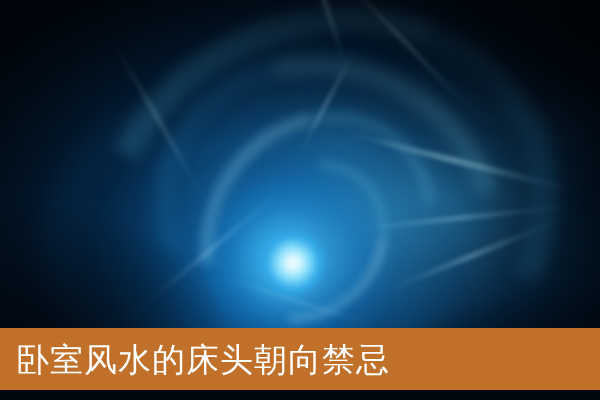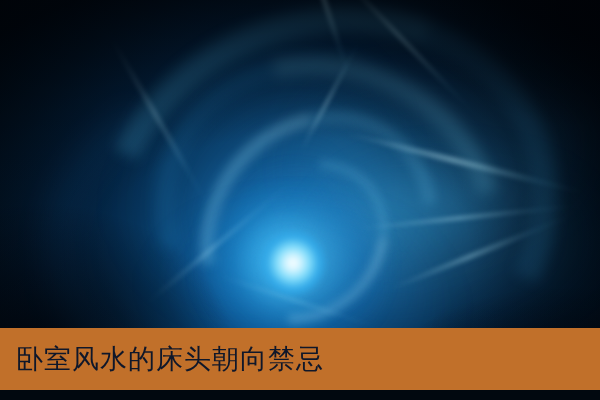--- a/index.html
+++ b/index.html
@@ -138,22 +138,22 @@
     position: absolute;
     left: 0;
     right: 0;
     bottom: 10px;
     height: 62px;
     background: #c1702a;
     display: flex;
     align-items: center;
   }
   .caption-text {
-    color: #0f172a;
-    font-size: 27px;
+    color: #ffffff;
+    font-size: 33px;
     line-height: 1;
     letter-spacing: 1px;
     padding-left: 16px;
     white-space: nowrap;
   }
   .bottom-strip {
     position: absolute;
     left: 0; right: 0; bottom: 0;
     height: 10px;
     background: #01080f;

